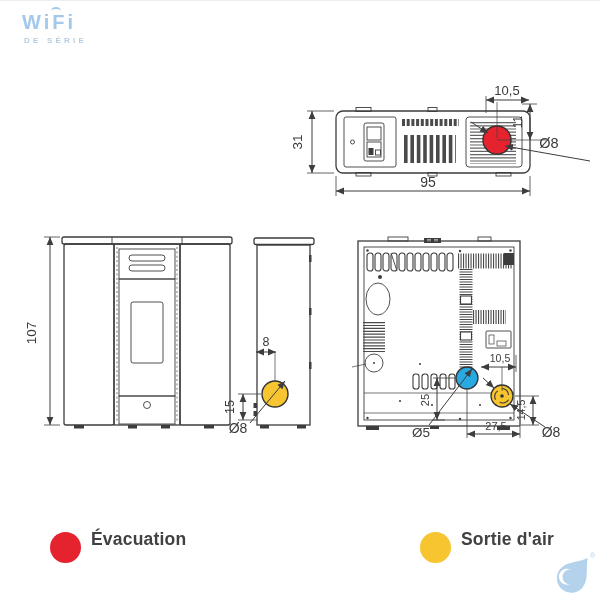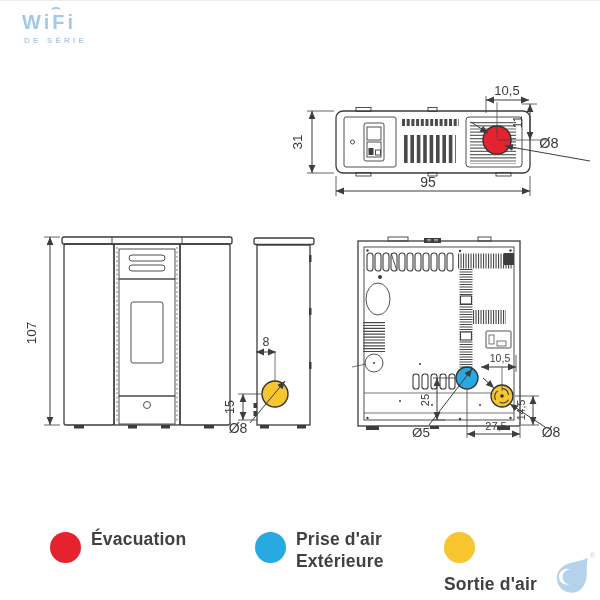--- a/index.html
+++ b/index.html
@@ -10,21 +10,21 @@
   .wifi-word{position:relative;font-size:20px;font-weight:bold;letter-spacing:3px;
              color:#a3c9ea;line-height:1;}
   .wifi-wave{position:absolute;left:29px;top:-5px;width:10px;height:6px;
              border-top:2.2px solid #a3c9ea;border-radius:50%;}
   .wifi-sub{font-size:8px;font-weight:bold;letter-spacing:3.2px;color:#b7cde0;
             margin:4px 0 0 2px;}
   
   .legend-item{position:absolute;top:505px;display:flex;align-items:flex-start;gap:10px;margin-top:22px;}
   .legend-item .dot{flex:0 0 auto;margin-top:4px;}
   .legend-text{font-size:17.5px;line-height:22px;font-weight:bold;color:#414042;letter-spacing:.2px;}
-  .li-1{left:50px;} .li-2{left:255px;} .li-3{left:444px;flex-direction:column;}
+  .li-1{left:50px;} .li-2{left:255px;} .li-3{left:420px;}
   
   .brandlogo{position:absolute;left:550px;top:546px;}
   
   svg text{font-family:"Liberation Sans",sans-serif;}
   .ln{fill:none;stroke:#3d3d3d;stroke-width:1.3;}
   .lt{fill:none;stroke:#3d3d3d;stroke-width:0.9;}
   .thin{fill:none;stroke:#3d3d3d;stroke-width:0.7;}
   .fill-dk{fill:#3d3d3d;stroke:none;}
   .hatch{fill:none;stroke:#4a4a4a;stroke-linecap:butt;}
   .dim{fill:none;stroke:#3d3d3d;stroke-width:1;}
@@ -289,29 +289,20 @@
 
   
   <div class="legend-item li-1">
     <svg class="dot" width="31" height="31">
       <circle cx="15.5" cy="15.5" r="15.5" fill="#e4232e"></circle>
     </svg>
     <div class="legend-text">
       <div>Évacuation</div>
     </div>
   </div>
-  <div class="legend-item li-2">
-    <svg class="dot" width="31" height="31">
-      <circle cx="15.5" cy="15.5" r="15.5" fill="#29a9e1"></circle>
-    </svg>
-    <div class="legend-text">
-      <div>Prise d'air</div>
-      <div>Extérieure</div>
-    </div>
-  </div>
   <div class="legend-item li-3">
     <svg class="dot" width="31" height="31">
       <circle cx="15.5" cy="15.5" r="15.5" fill="#f7c52f"></circle>
     </svg>
     <div class="legend-text">
       <div>Sortie d'air</div>
     </div>
   </div>
 
   

